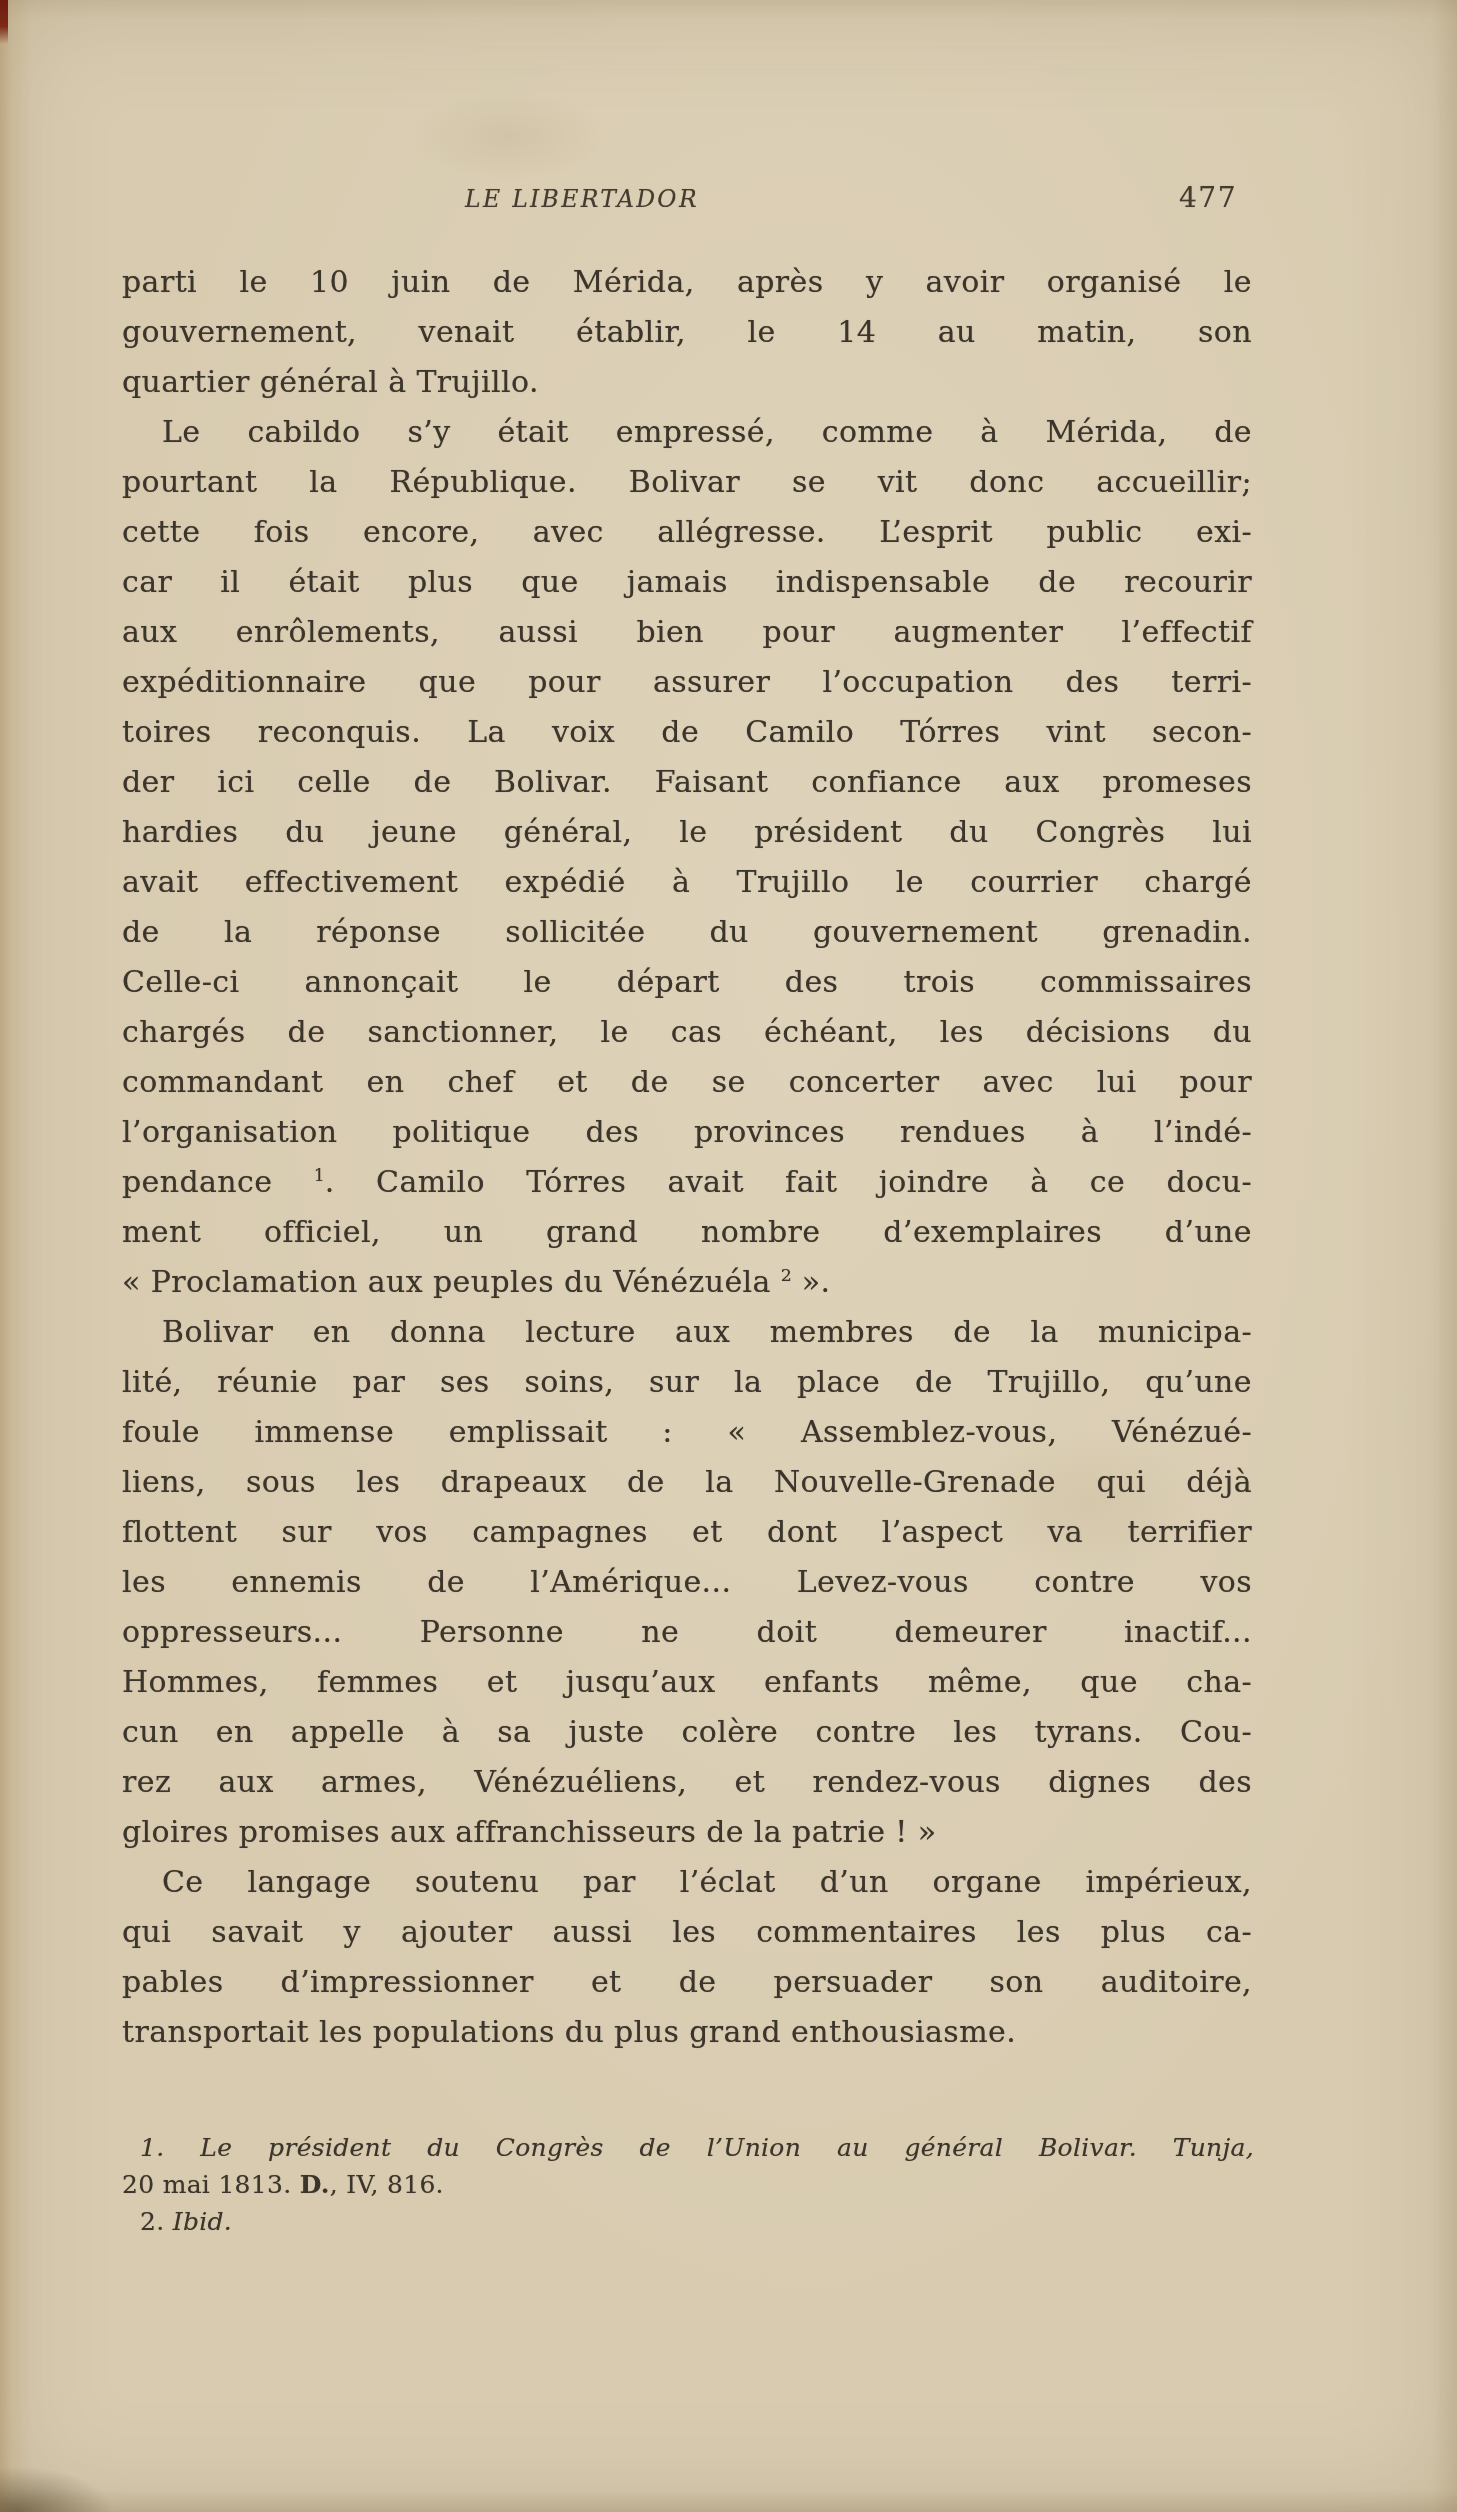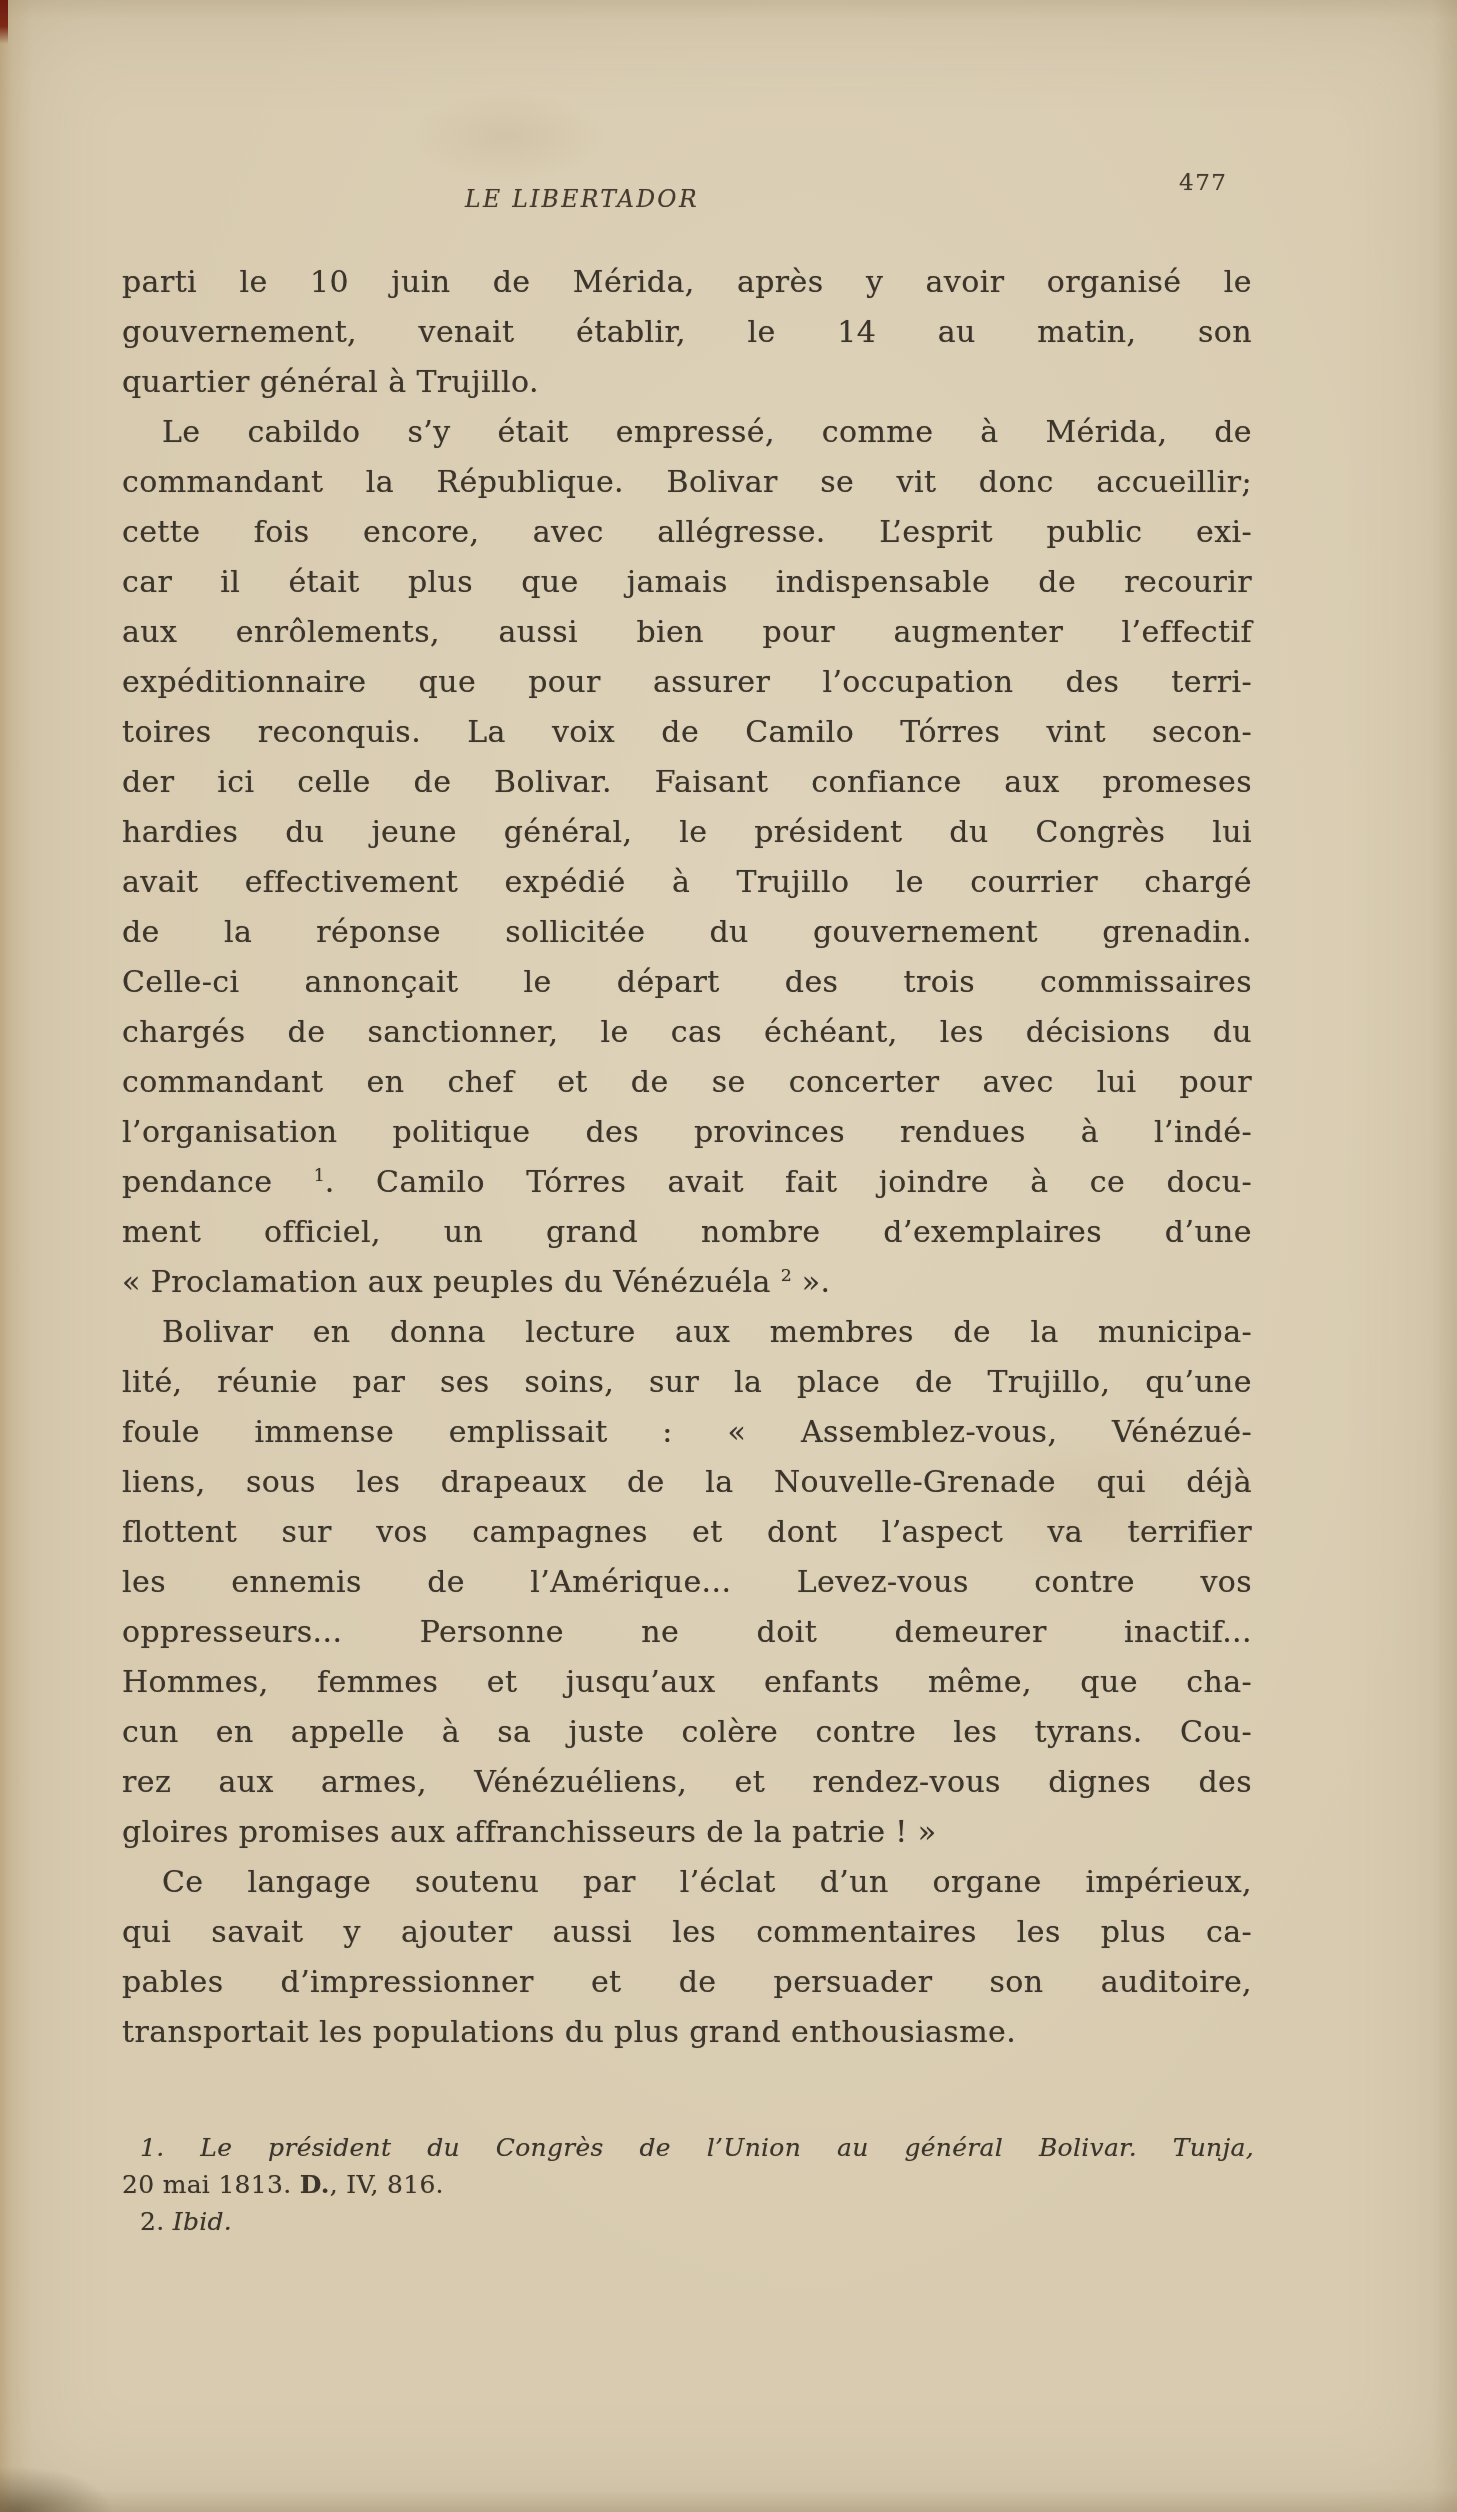--- a/index.html
+++ b/index.html
@@ -34,22 +34,22 @@
     background:radial-gradient(ellipse at center, rgba(150,125,80,0.10), rgba(0,0,0,0) 70%);
   }
   .running-title{
     position:absolute;left:465px;top:185px;
     font-size:23.5px;letter-spacing:2.3px;font-weight:normal;
     color:#453c2f;text-shadow:0 0 0.8px rgba(60,50,40,0.45);
     white-space:nowrap;
     font-style:italic;
   }
   .page-num{
-    position:absolute;left:1179px;top:169px;
-    font-size:23px;letter-spacing:1.5px;color:#453c2f;
+    position:absolute;left:1179px;top:181px;
+    font-size:28px;letter-spacing:1.5px;color:#453c2f;
     text-shadow:0 0 0.8px rgba(60,50,40,0.45);
   }
   .bodytext{
     position:absolute;left:122px;top:257px;width:1130px;
   }
   .line{
     height:50px;line-height:50px;font-size:30px;
     letter-spacing:0.4px;white-space:normal;
     text-shadow:0 0 0.8px rgba(55,45,35,0.50);
   }
@@ -79,21 +79,21 @@
   <div class="smudge-bl"></div>
 
   <div class="running-title">LE LIBERTADOR</div>
   <div class="page-num">477</div>
 
   <div class="bodytext">
     <div class="line fill">parti le 10 juin de Mérida, après y avoir organisé le</div>
     <div class="line fill">gouvernement, venait établir, le 14 au matin, son</div>
     <div class="line">quartier général à Trujillo.</div>
     <div class="line fill indent">Le cabildo s’y était empressé, comme à Mérida, de</div>
-    <div class="line fill">commandant la République. Bolivar se vit donc accueillir;</div>
+    <div class="line fill">pourtant la République. Bolivar se vit donc accueillir;</div>
     <div class="line fill">cette fois encore, avec allégresse. L’esprit public exi-</div>
     <div class="line fill">car il était plus que jamais indispensable de recourir</div>
     <div class="line fill">aux enrôlements, aussi bien pour augmenter l’effectif</div>
     <div class="line fill">expéditionnaire que pour assurer l’occupation des terri-</div>
     <div class="line fill">toires reconquis. La voix de Camilo Tórres vint secon-</div>
     <div class="line fill">der ici celle de Bolivar. Faisant confiance aux promeses</div>
     <div class="line fill">hardies du jeune général, le président du Congrès lui</div>
     <div class="line fill">avait effectivement expédié à Trujillo le courrier chargé</div>
     <div class="line fill">de la réponse sollicitée du gouvernement grenadin.</div>
     <div class="line fill">Celle-ci annonçait le départ des trois commissaires</div>

